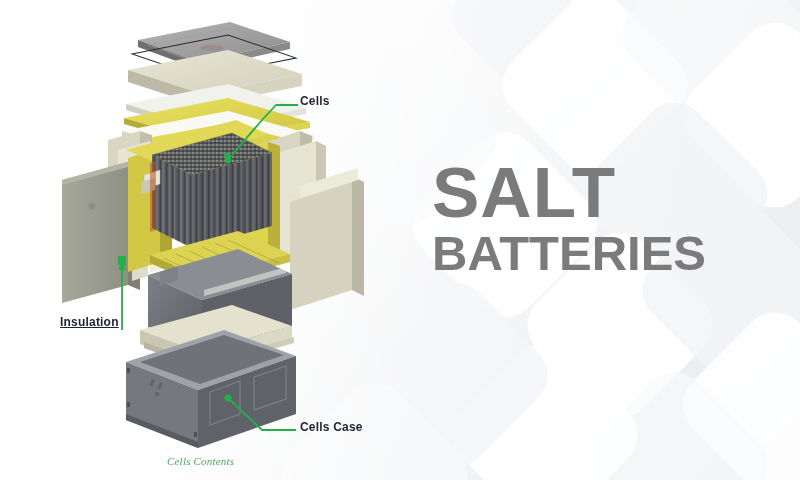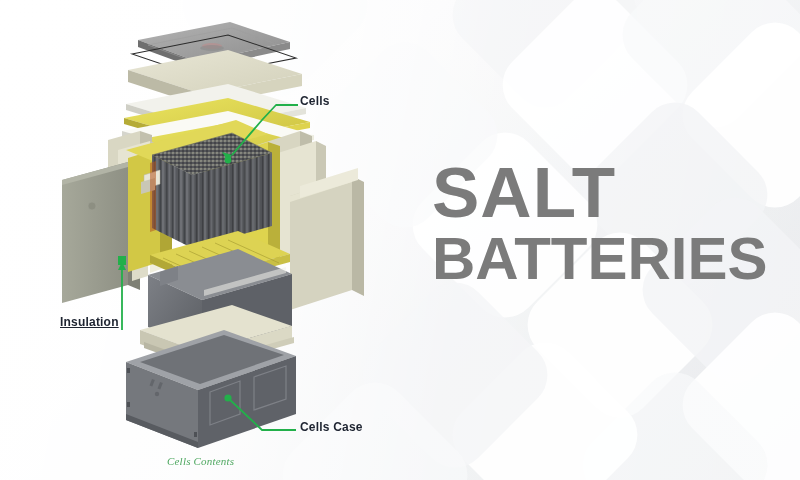--- a/index.html
+++ b/index.html
@@ -60,21 +60,21 @@
     font-size: 71px;
     line-height: .92;
     font-weight: bold;
     letter-spacing: 1px;
     color: #7b7b7b;
     font-family: "Liberation Sans", sans-serif;
   }
   #title-sub {
     display: block;
     margin-top: 4px;
-    font-size: 60px;
+    font-size: 49px;
     line-height: 1;
     font-weight: bold;
     letter-spacing: 0px;
     color: #7b7b7b;
     font-family: "Liberation Sans", sans-serif;
   }
 
   
   #diagram {
     position: absolute;

